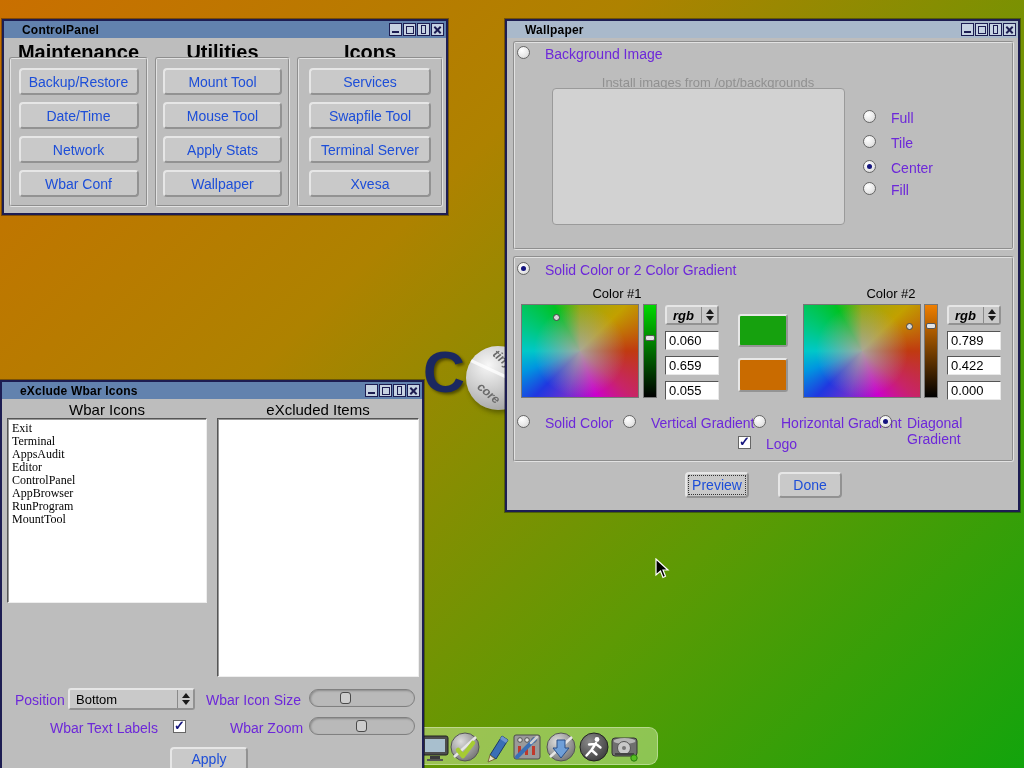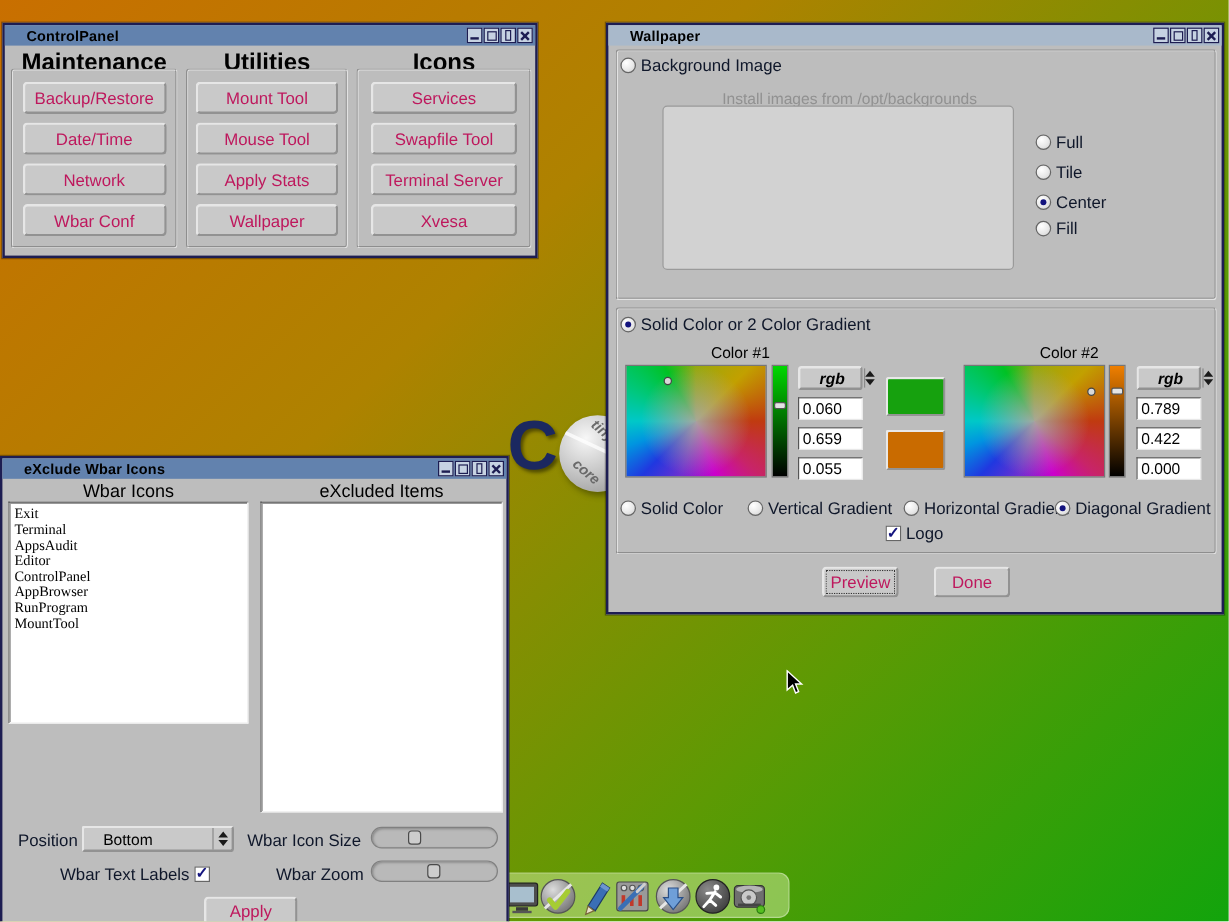--- a/index.html
+++ b/index.html
@@ -19,32 +19,32 @@
   .tb-btn { width:13px; height:13px; background:#c6d2e2; border:1px solid #1d1d52; position:relative; }
   .tb-btn .g-min { position:absolute; left:2px; right:2px; bottom:2px; height:2px; background:#1d1d52; }
   .tb-btn .g-max { position:absolute; left:2px; top:2px; width:8px; height:8px; border:1px solid #1d1d52; }
   .tb-btn .g-shade { position:absolute; left:3px; top:1px; width:5px; height:9px; border:1px solid #1d1d52; }
   .tb-btn .g-x1, .tb-btn .g-x2 { position:absolute; left:1px; top:5px; width:9px; height:2px; background:#1d1d52; }
   .tb-btn .g-x1 { transform:rotate(45deg); } .tb-btn .g-x2 { transform:rotate(-45deg); }
   .content { position:relative; width:100%; }
 
   
   .groupbox { position:absolute; border:2px groove #e2e2e2; border-radius:3px; }
-  .btn { background:#c9c9c9; border:2px outset #e6e6e6; border-radius:4px; font-size:14px; color:#be185d;
+  .btn { background:#c9c9c9; border:2px outset #e6e6e6; border-radius:4px; font-size:14px; color:#1d4ed8;
          display:flex; align-items:center; justify-content:center; cursor:default; }
   .btn.focus { outline:1px dotted #333; outline-offset:-4px; }
   .radio { width:13px; height:13px; border-radius:50%; border:1px solid #666;
            background:radial-gradient(circle at 35% 30%, #ffffff 0%, #e9e9e9 55%, #cfcfcf 100%);
            display:inline-block; position:relative; flex:none; }
   .radio.sel::after { content:""; position:absolute; left:3px; top:3px; width:5px; height:5px; border-radius:50%; background:#14147e; }
   .checkbox { width:13px; height:13px; background:#fff; border:1px solid #666; display:inline-block; position:relative; flex:none; }
   .checkbox.checked::after { content:"\2713"; position:absolute; left:0px; top:-3px; font-size:13px; font-weight:bold; color:#14147e; }
-  .ctl-row { position:absolute; display:flex; align-items:center; gap:4px; font-size:14px; color:#0f172a; }
+  .ctl-row { position:absolute; display:flex; gap:15px; font-size:14px; color:#6d28d9; }
   .choice { background:#c9c9c9; border:2px outset #e6e6e6; border-radius:3px; display:flex; align-items:center; }
-  .choice .val { flex:1; padding:0 16px; font-size:13px; }
+  .choice .val { flex:1; padding:0 6px; font-size:13px; }
   .choice .arrows { width:16px; align-self:stretch; border-left:1px solid #8a8a8a; display:flex; flex-direction:column; align-items:center; justify-content:center; gap:2px; }
   .tri-up { width:0; height:0; border-left:4px solid transparent; border-right:4px solid transparent; border-bottom:5px solid #1a1a1a; }
   .tri-dn { width:0; height:0; border-left:4px solid transparent; border-right:4px solid transparent; border-top:5px solid #1a1a1a; }
   .listbox { background:#fff; border:1px solid; border-color:#555 #eee #eee #555; box-shadow:inset 1px 1px 0 #999; position:absolute; overflow:hidden; }
   .numfield { position:absolute; background:#fff; border:1px solid; border-color:#555 #e8e8e8 #e8e8e8 #555; font-family:"Liberation Sans",sans-serif; font-size:13px; padding:0 3px; }
   .slider { position:absolute; height:18px; background:#b9b9b9; border:1px solid #808080; border-radius:9px; box-shadow:inset 1px 1px 2px rgba(0,0,0,.25); }
   .slider .handle { position:absolute; top:2px; width:11px; height:12px; background:#cdcdcd; border:1px solid #4a4a4a; border-radius:3px; }
 
   
   #win-cp { left:2px; top:2px; width:446px; height:196px; z-index:10; }

